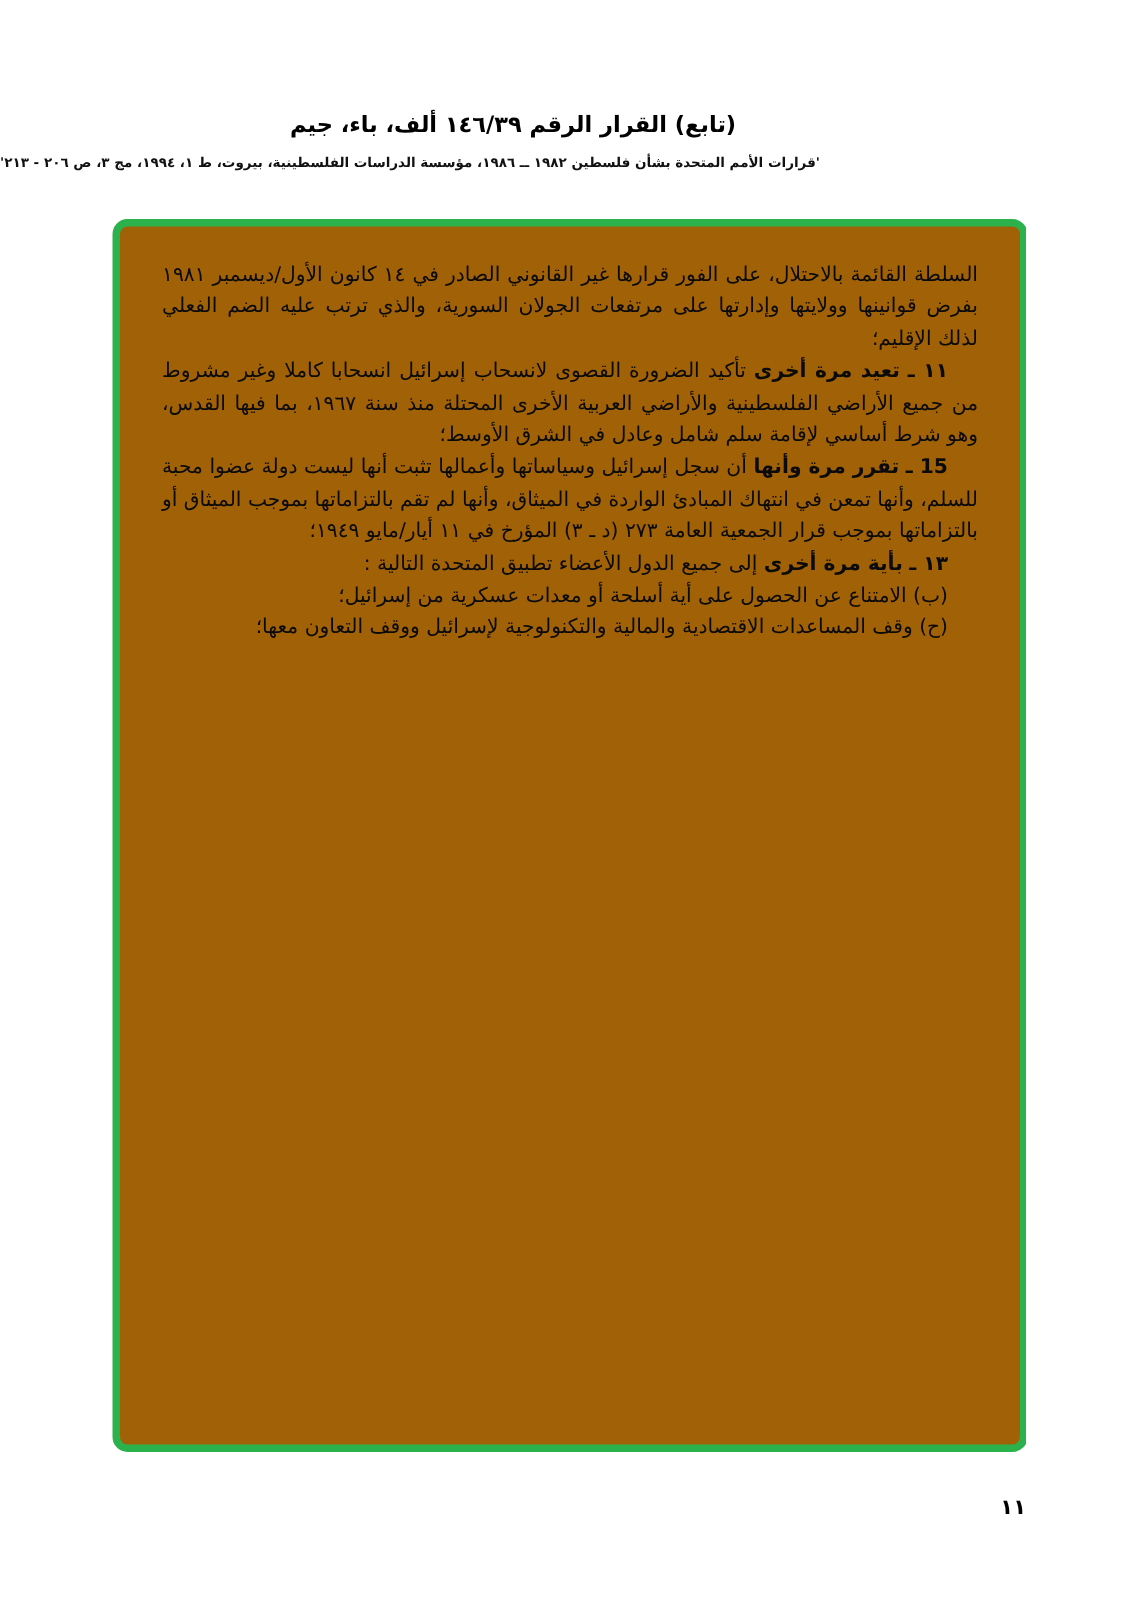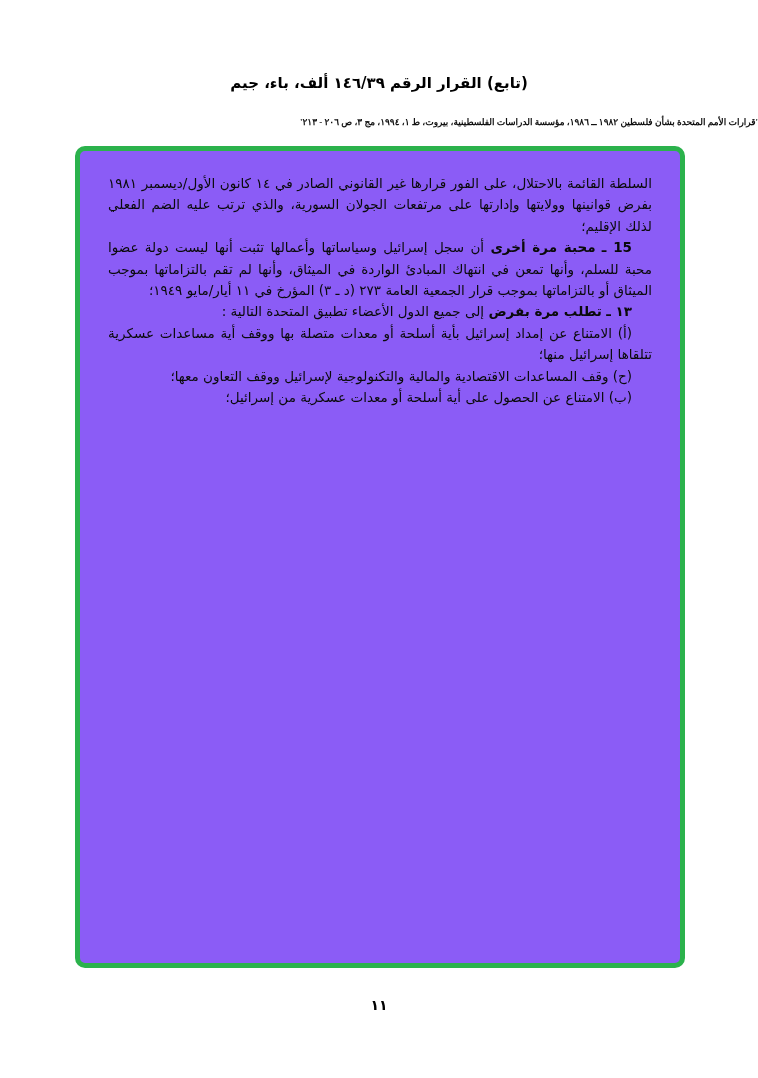--- a/index.html
+++ b/index.html
@@ -6,70 +6,68 @@
   html, body { margin: 0; padding: 0; }
   body {
     width: 758px;
     height: 1078px;
     background: #ffffff;
     color: #000;
     font-family: "DejaVu Sans", sans-serif;
   }
   .page {
     position: relative;
-    width: 758px;
+    width: 684px;
     height: 1078px;
     overflow: hidden;
     background: #ffffff;
   }
   .header { direction: rtl; }
   .title {
     direction: rtl;
     text-align: center;
     font-size: 15px;
     font-weight: bold;
     padding-top: 74px;
     letter-spacing: 0.2px;
   }
   .citation {
     direction: rtl;
-    text-align: right;
+    text-align: left;
     font-size: 9px;
     font-weight: bold;
-    margin-top: 25px;
+    margin-top: 12px;
     color: #111;
-    font-family: Liberation Serif, serif;
   }
   .frame {
     position: absolute;
     left: 75px;
     top: 146px;
     width: 610px;
     height: 822px;
     border: 5px solid #701a75;
     border-radius: 10px;
-    background: #8b5cf6;
+    background: #a16207;
   }
   .text-block {
     direction: rtl;
     text-align: justify;
     font-size: 13.5px;
     line-height: 21.4px;
     padding: 22px 28px 0 28px;
     color: #0a0a0a;
   }
   .para { margin: 0; }
   .para.indent { text-indent: 20px; }
   .num, .lead { font-weight: bold; }
   .page-number {
     position: absolute;
     top: 997px;
     left: 0;
     width: 100%;
-    text-align: center;
     font-size: 14px;
     font-weight: bold;
     letter-spacing: 3px;
     direction: rtl;
   }
 </style>
 </head>
 <body>
 
 <div class="page">
@@ -81,49 +79,49 @@
 
   <div class="frame" style="border-color: rgb(43, 178, 76);">
     <div class="text-block">
 
       <p class="para">
         <b class="num"></b>
         <b class="lead"></b>
         <span>السلطة القائمة بالاحتلال، على الفور قرارها غير القانوني الصادر في ١٤ كانون الأول/ديسمبر ١٩٨١ بفرض قوانينها وولايتها وإدارتها على مرتفعات الجولان السورية، والذي ترتب عليه الضم الفعلي لذلك الإقليم؛</span>
       </p>
 
+      <p class="para indent">
+        <b class="num">١١ ـ</b>
+        <b class="lead">تعيد مرة أخرى</b>
+        <span>تأكيد الضرورة القصوى لانسحاب إسرائيل انسحابا كاملا وغير مشروط من جميع الأراضي الفلسطينية والأراضي العربية الأخرى المحتلة منذ سنة ١٩٦٧، بما فيها القدس، وهو شرط أساسي لإقامة سلم شامل وعادل في الشرق الأوسط؛</span>
+      </p>
 
       <p class="para indent">
         <b class="num">15 ـ</b>
-        <b class="lead">محبة مرة أخرى</b>
+        <b class="lead">تقرر مرة وأنها</b>
         <span>أن سجل إسرائيل وسياساتها وأعمالها تثبت أنها ليست دولة عضوا محبة للسلم، وأنها تمعن في انتهاك المبادئ الواردة في الميثاق، وأنها لم تقم بالتزاماتها بموجب الميثاق أو بالتزاماتها بموجب قرار الجمعية العامة ٢٧٣ (د ـ ٣) المؤرخ في ١١ أيار/مايو ١٩٤٩؛</span>
       </p>
 
       <p class="para indent">
         <b class="num">١٣ ـ</b>
-        <b class="lead">تطلب مرة بفرض</b>
+        <b class="lead">بأية مرة أخرى</b>
         <span>إلى جميع الدول الأعضاء تطبيق المتحدة التالية :</span>
       </p>
+
 
       <p class="para indent">
         <b class="num"></b>
         <b class="lead"></b>
-        <span>(أ) الامتناع عن إمداد إسرائيل بأية أسلحة أو معدات متصلة بها ووقف أية مساعدات عسكرية تتلقاها إسرائيل منها؛</span>
+        <span>(ب) الامتناع عن الحصول على أية أسلحة أو معدات عسكرية من إسرائيل؛</span>
       </p>
 
       <p class="para indent">
         <b class="num"></b>
         <b class="lead"></b>
         <span>(ح) وقف المساعدات الاقتصادية والمالية والتكنولوجية لإسرائيل ووقف التعاون معها؛</span>
-      </p>
-
-      <p class="para indent">
-        <b class="num"></b>
-        <b class="lead"></b>
-        <span>(ب) الامتناع عن الحصول على أية أسلحة أو معدات عسكرية من إسرائيل؛</span>
       </p>
 
 
 
     </div>
   </div>
 
   <div class="page-number">١١</div>
 
 </div>

